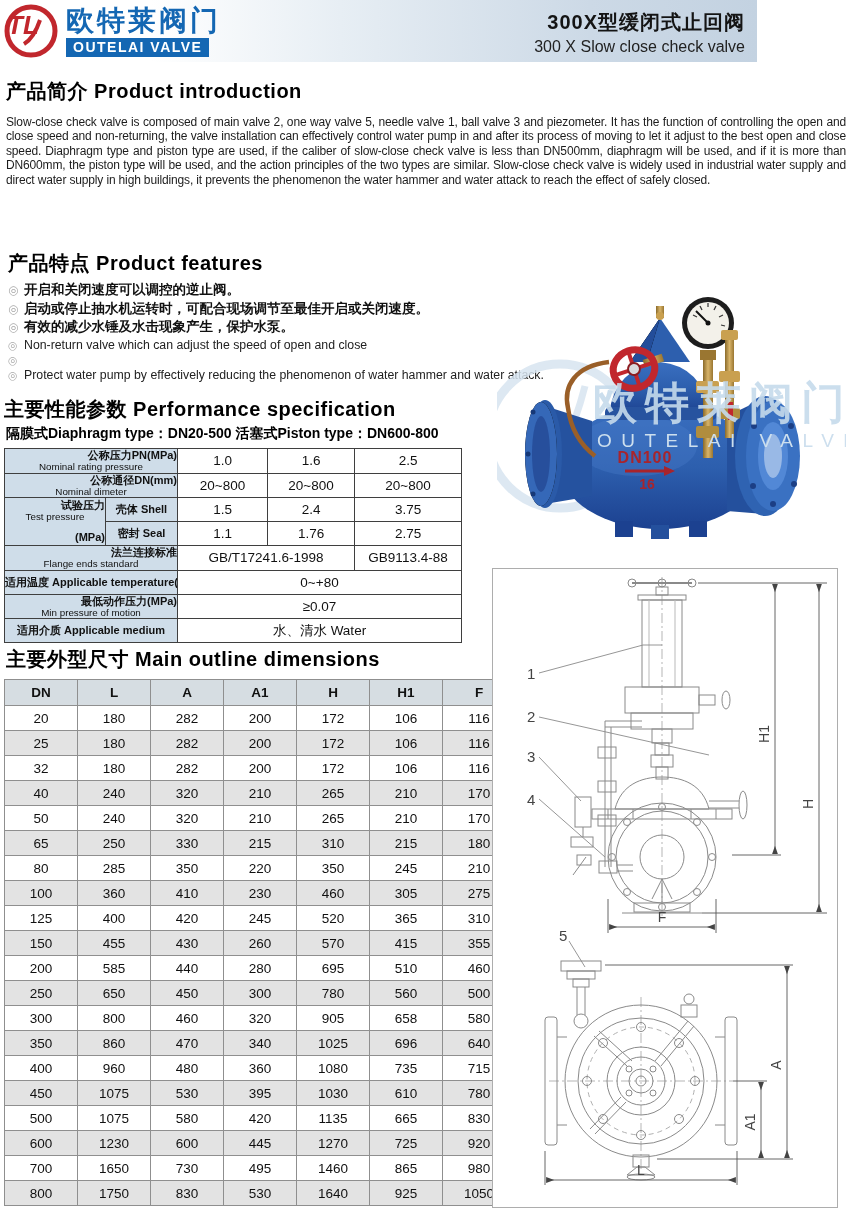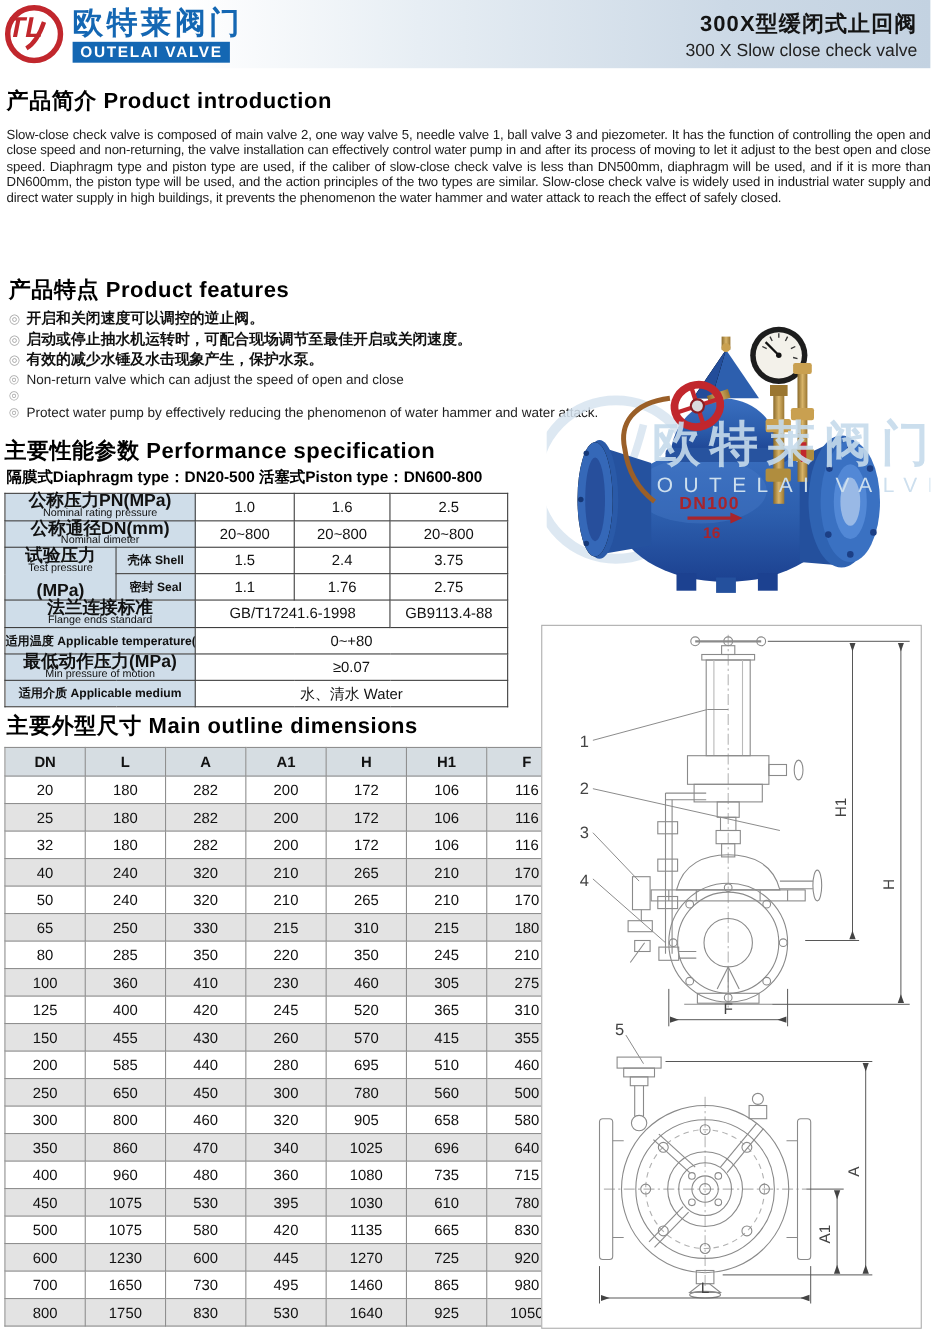--- a/index.html
+++ b/index.html
@@ -1,18 +1,18 @@
 <!DOCTYPE html>
 <html><head>
 <meta charset="utf-8">
 <style>
   html,body{margin:0;padding:0;}
   body{width:846px;height:1217px;background:#fff;position:relative;overflow:hidden;
        font-family:"Liberation Sans","DejaVu Sans",sans-serif;color:#111;}
-  .hdr{position:relative;width:846px;height:62px;
+  .hdr{position:relative;width:757px;height:62px;
        background:linear-gradient(90deg,#ffffff 0%,#ffffff 20%,#e7eef4 45%,#ccd9e6 78%,#c3d2e1 100%);}
   .logo{position:absolute;left:4px;top:4px;display:flex;align-items:flex-start;}
   .logo-circ{width:54px;height:54px;}
   .brand{margin-left:8px;}
   .brand-cn{font-size:28px;font-weight:bold;color:#1467b3;letter-spacing:3px;line-height:34px;}
   .brand-en{display:inline-block;background:#1467b3;color:#fff;font-weight:bold;font-size:14px;
             letter-spacing:1.5px;padding:1px 7px 2px 7px;line-height:16px;}
   .hdr-titles{position:absolute;right:12px;top:7px;text-align:right;}
   .title-cn{font-size:20px;font-weight:bold;color:#141414;letter-spacing:1px;line-height:30px;}
   .title-en{font-size:16px;color:#222;line-height:20px;}
@@ -31,21 +31,21 @@
   .fitem-cn .mark{font-size:12px;line-height:16.5px;}
   .fitem-cn .ftxt{max-width:496px;}
   .fitem-en{font-size:12.3px;line-height:15.2px;color:#222;}
   .fitem-en .mark{font-size:11px;line-height:15.2px;}
   .photo{position:absolute;left:497px;top:266px;width:349px;height:300px;}
   .perf{position:absolute;left:4px;top:396px;width:460px;background:#fff;}
   .perf-sub{font-size:14px;font-weight:600;margin:2px 0 5px 2px;color:#000;}
   table.spec{border-collapse:collapse;table-layout:fixed;width:457px;}
   table.spec td{border:1px solid #3f3f3f;text-align:center;vertical-align:middle;padding:0;height:23px;}
   td.lbl{background:#cfdde9;}
-  .lcn{font-size:16px;font-weight:600;line-height:13px;}
+  .lcn{font-size:11px;font-weight:600;line-height:13px;text-align:right;}
   .len{font-size:9.8px;line-height:10.5px;}
   .lone{font-size:11px;font-weight:600;white-space:nowrap;overflow:hidden;}
   .val{font-size:13.5px;}
   .dims{position:absolute;left:4px;top:646px;width:460px;background:#fff;}
   .t-dims{margin:0 0 6px 2px;}
   table.dim{border-collapse:collapse;table-layout:fixed;width:512px;}
   table.dim th{border:1px solid #8f8f8f;background:#d6dde2;font-size:13.5px;font-weight:600;height:25px;padding:0;}
   table.dim td{border:1px solid #8f8f8f;font-size:13.5px;text-align:center;height:24px;padding:0;}
   table.dim tr.alt td{background:#e3e3e3;}
   .drawbox{position:absolute;left:492px;top:568px;width:346px;height:640px;border:1px solid #adadad;

